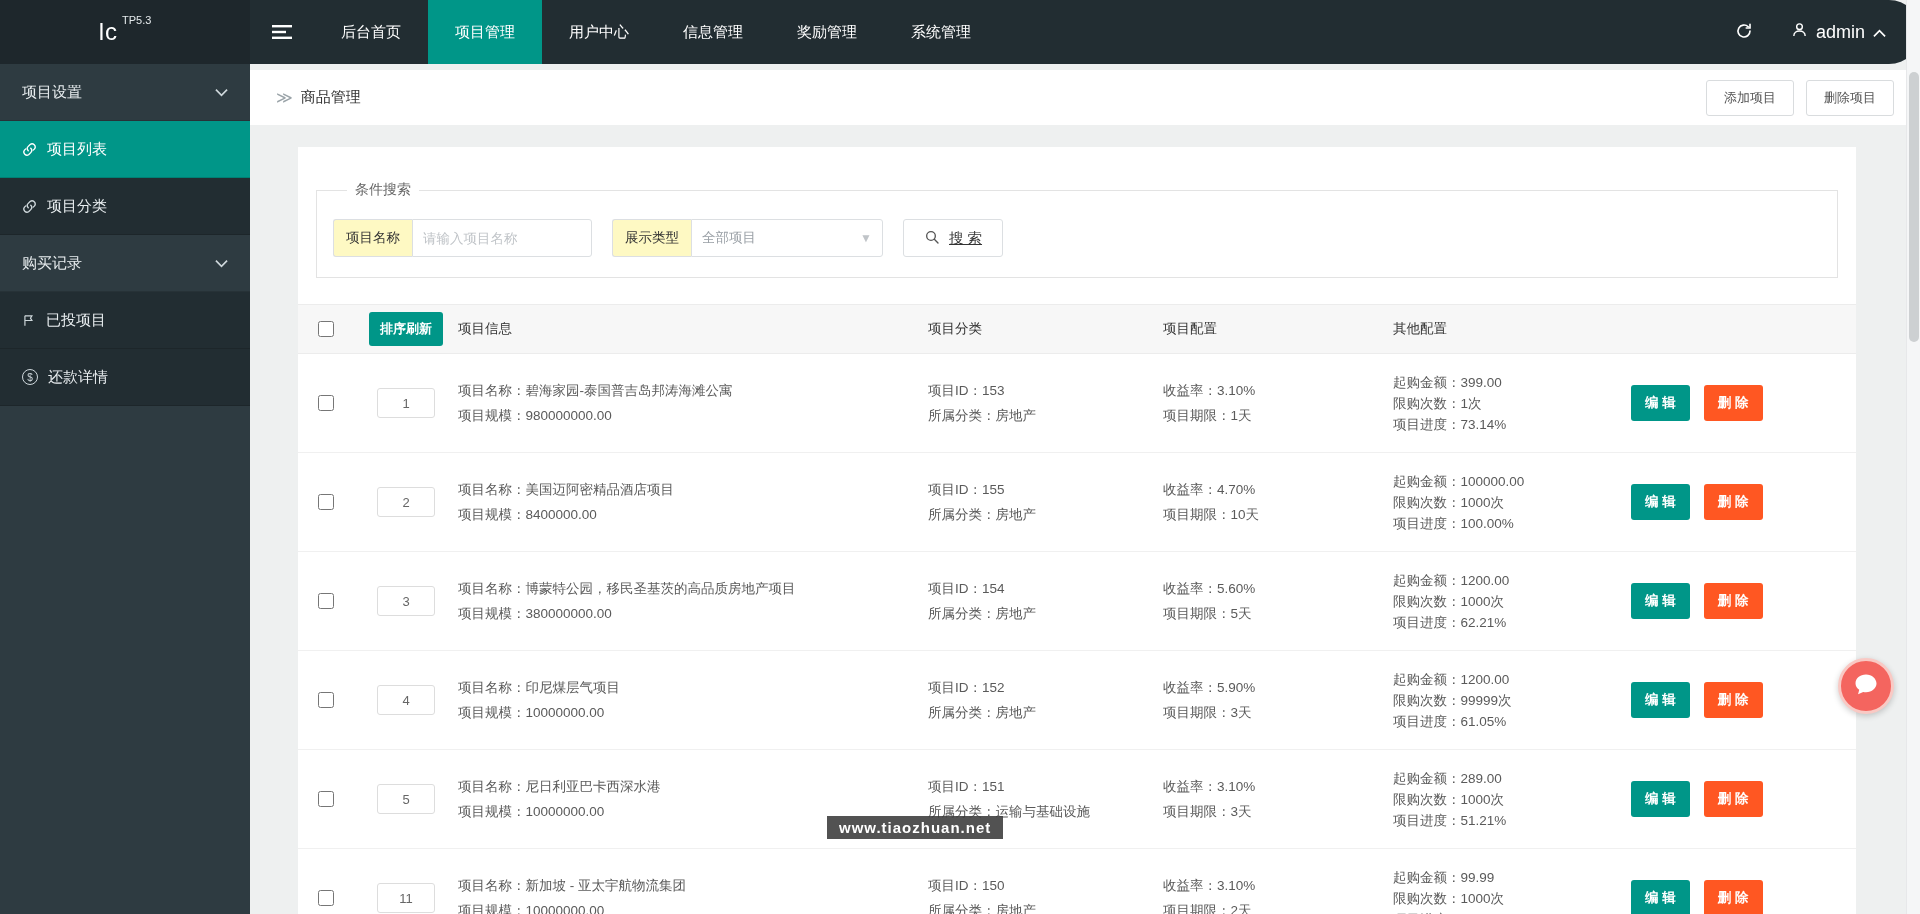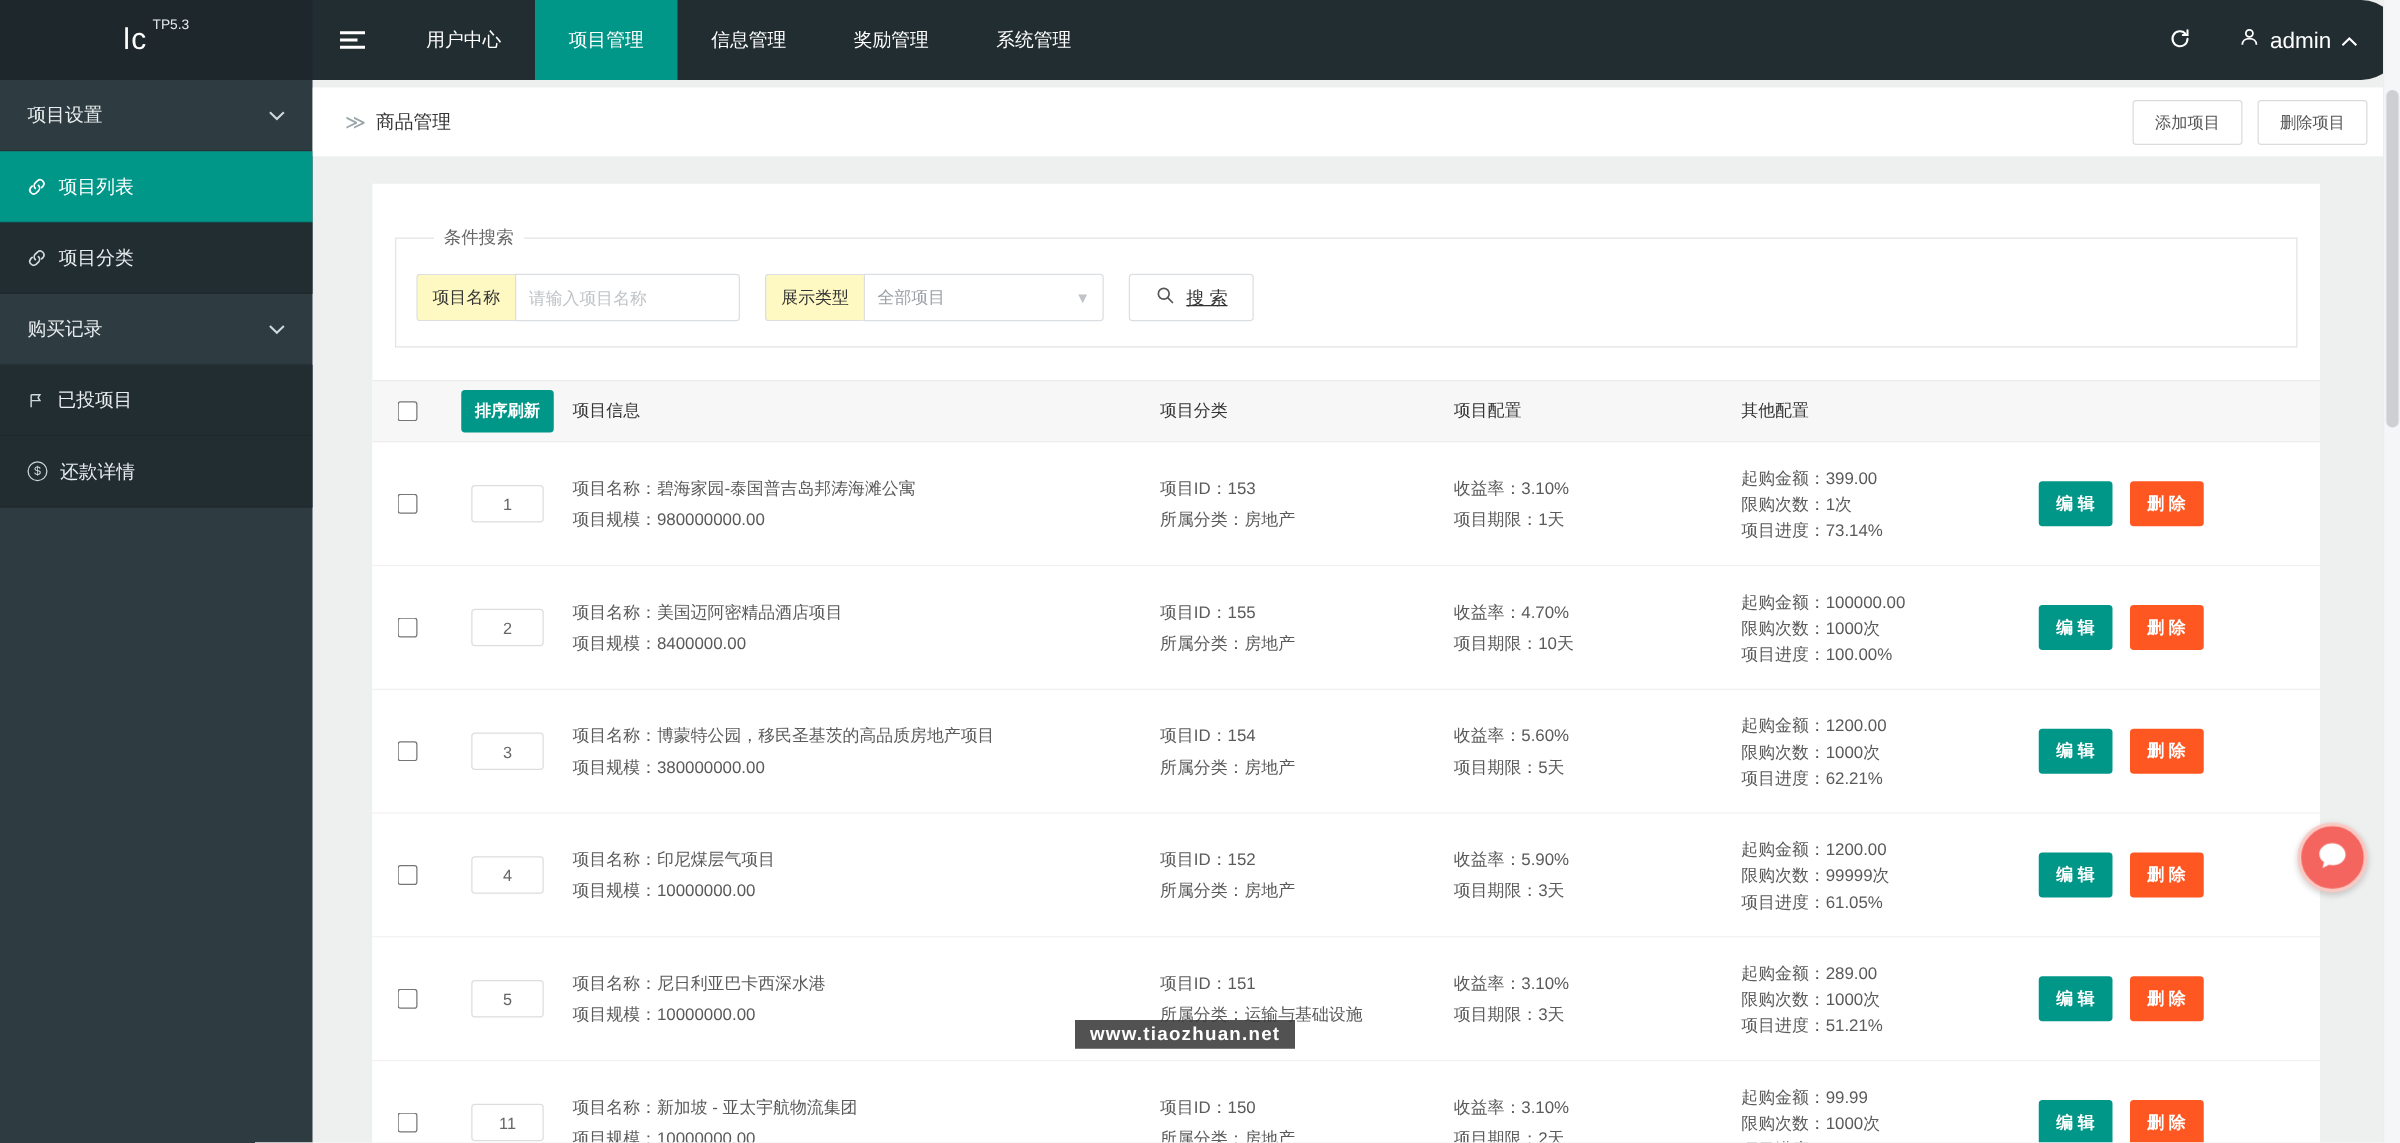--- a/index.html
+++ b/index.html
@@ -67,21 +67,21 @@
   .line { line-height:25px; }
   .c6 .line { line-height:21px; }
   .cb { width:16px; height:16px; accent-color:#009688; cursor:pointer; }
   .sort-box { width:58px; height:30px; border:1px solid #ddd; border-radius:3px; display:flex; align-items:center; justify-content:center; color:#666; font-size:13px; background:#fff; cursor:text; }
   .sort-refresh { background:#009688; color:#fff; border:none; border-radius:3px; padding:8px 11px; font-size:13px; font-weight:bold; cursor:pointer; font-family:inherit; }
   .btn { border:none; border-radius:3px; color:#fff; font-size:13.5px; font-weight:bold; padding:9px 14px; cursor:pointer; font-family:inherit; }
   .btn.edit { background:#009688; }
   .btn.del  { background:#ff5722; }
 
   
-  .watermark { position:absolute; left:610px; top:752px; background:rgba(58,58,58,.88); color:#fff; font-size:15px; font-weight:bold; padding:3px 12px; letter-spacing:1px; z-index:20; }
+  .watermark { position:absolute; left:577px; top:752px; background:rgba(58,58,58,.88); color:#fff; font-size:15px; font-weight:bold; padding:3px 12px; letter-spacing:1px; z-index:20; }
   .float-btn { position:fixed; right:26px; top:658px; width:56px; height:56px; border-radius:50%; background:#f4655f; border:3px solid #f9c9c4; display:flex; align-items:center; justify-content:center; cursor:pointer; z-index:30; box-shadow:0 2px 6px rgba(0,0,0,.2); }
   .scrollbar { position:fixed; right:0; top:0; bottom:0; width:14px; background:#f5f6f7; border-left:1px solid #e7e8ea; z-index:40; }
   .scroll-thumb { position:absolute; left:2px; top:72px; width:10px; height:270px; background:#cdd0d2; border-radius:5px; cursor:grab; }
 </style>
 </head>
 <body>
 
 <div class="topbar">
   <div class="logo">
     <span class="lc">lc</span>
@@ -90,22 +90,23 @@
   <div class="hamburger">
     <span>
       <svg width="20" height="16" viewBox="0 0 20 16">
           <rect x="0" y="1" width="20" height="2.4" fill="#fff"></rect>
           <rect x="0" y="6.8" width="14" height="2.4" fill="#fff"></rect>
           <rect x="0" y="12.6" width="20" height="2.4" fill="#fff"></rect>
         </svg>
     </span>
   </div>
   <div class="nav">
+    <div class="nav-item">后台首页</div>
+    <div class="nav-item active">项目管理</div>
     <div class="nav-item">用户中心</div>
-    <div class="nav-item active">项目管理</div>
     <div class="nav-item">信息管理</div>
     <div class="nav-item">奖励管理</div>
     <div class="nav-item">系统管理</div>
   </div>
   <div class="top-right">
     <div class="icon-btn">
       <span>
         <svg width="18" height="18" viewBox="0 0 24 24" fill="none" stroke="#fff" stroke-width="2.2" stroke-linecap="round">
             <path d="M20 12a8 8 0 1 1-2.4-5.7"></path>
             <polyline points="20 3 20 8 15 8" fill="none"></polyline>

